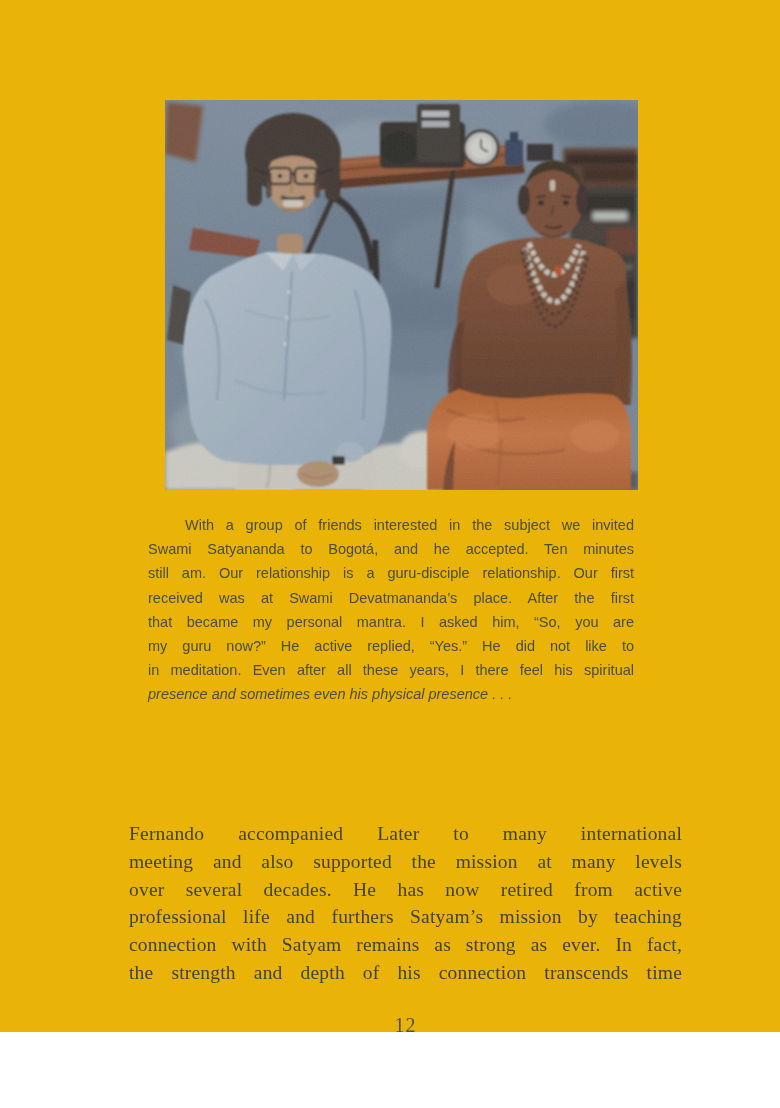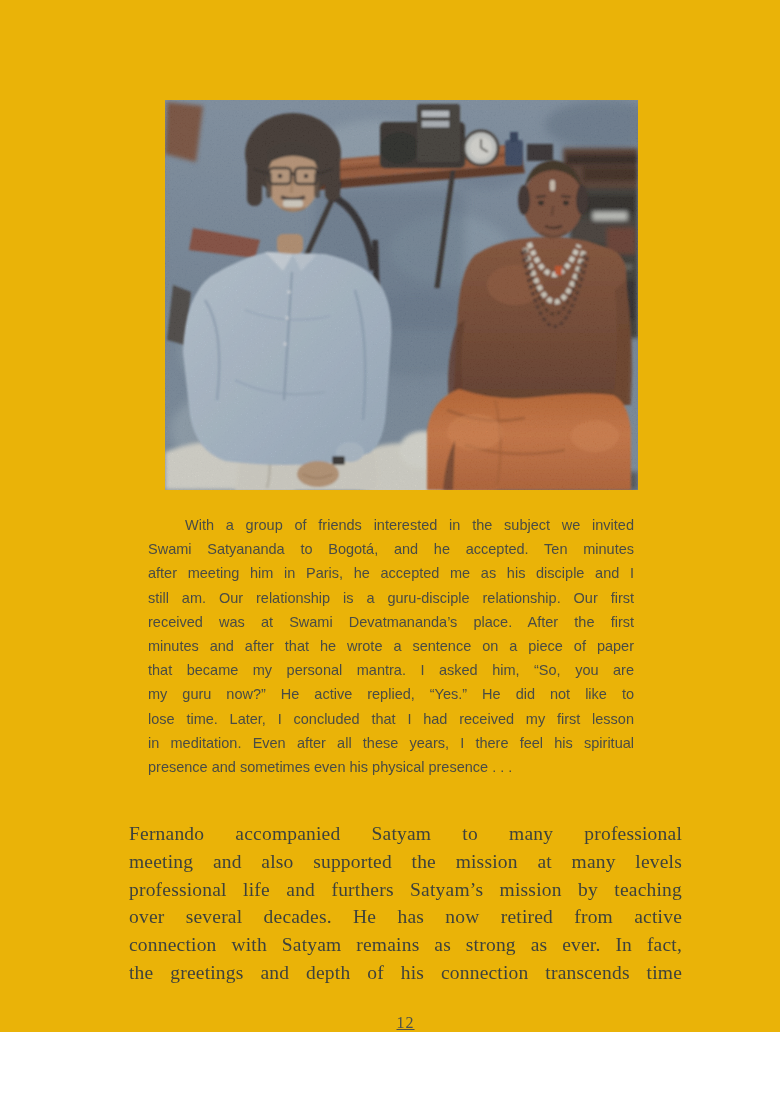--- a/index.html
+++ b/index.html
@@ -24,35 +24,35 @@
     font-size:14.5px; line-height:24.2px;
     color:#4a4c45;
     letter-spacing:0px;
   }
   .line {
     text-align:justify;
     text-align-last:justify;
     white-space:nowrap;
   }
   .quote .line:first-child { text-indent:37px; }
-  .quote .line:last-child { text-align-last:left; }
+  .quote .line:last-child { text-align-last:left;font-style:italic; }
 
   
   .body-par {
     position:absolute; left:129px; top:820px; width:553px;
     font-size:19.5px; line-height:27.8px;
     color:#3e423c;
     letter-spacing:0.2px;
   }
 
   
   .page-number {
     position:absolute; left:129px; top:1014px; width:553px;
     text-align:center;
-    font-size:16px; color:#4c514b;
+    font-size:20px; color:#4c514b;
     letter-spacing:1px;
     text-decoration:underline;
   }
 </style>
 </head>
 <body>
 
 <div class="page">
 
   <div class="photo-wrap">
@@ -243,35 +243,32 @@
 
       <rect x="0" y="0" width="473" height="390" fill="#7f93a6" opacity="0.07"></rect>
       <rect x="0" y="0" width="473" height="390" filter="url(#grainD)" opacity="0.13"></rect>
       <rect x="0" y="0" width="473" height="390" filter="url(#grainL)" opacity="0.10"></rect>
     </svg>
   </div>
 
   <div class="quote">
       <div class="line">With a group of friends interested in the subject we invited</div>
       <div class="line">Swami Satyananda to Bogotá, and he accepted. Ten minutes</div>
-      <div class="line">after meeting him in Paris, he accepted me as his disciple and I</div>
       <div class="line">still am. Our relationship is a guru-disciple relationship. Our first</div>
       <div class="line">received was at Swami Devatmananda’s place. After the first</div>
-      <div class="line">minutes and after that he wrote a sentence on a piece of paper</div>
       <div class="line">that became my personal mantra. I asked him, “So, you are</div>
       <div class="line">my guru now?” He active replied, “Yes.” He did not like to</div>
-      <div class="line">lose time. Later, I concluded that I had received my first lesson</div>
       <div class="line">in meditation. Even after all these years, I there feel his spiritual</div>
       <div class="line">presence and sometimes even his physical presence . . .</div>
     </div>
 
   <div class="body-par">
-      <div class="line">Fernando accompanied Satyam to many professional</div>
+      <div class="line">Fernando accompanied Later to many international</div>
       <div class="line">meeting and also supported the mission at many levels</div>
+      <div class="line">over several decades. He has now retired from active</div>
       <div class="line">professional life and furthers Satyam’s mission by teaching</div>
-      <div class="line">over several decades. He has now retired from active</div>
       <div class="line">connection with Satyam remains as strong as ever. In fact,</div>
-      <div class="line">the greetings and depth of his connection transcends time</div>
+      <div class="line">the strength and depth of his connection transcends time</div>
     </div>
 
   <div class="page-number">12</div>
 
 </div>
 
 </body></html>

